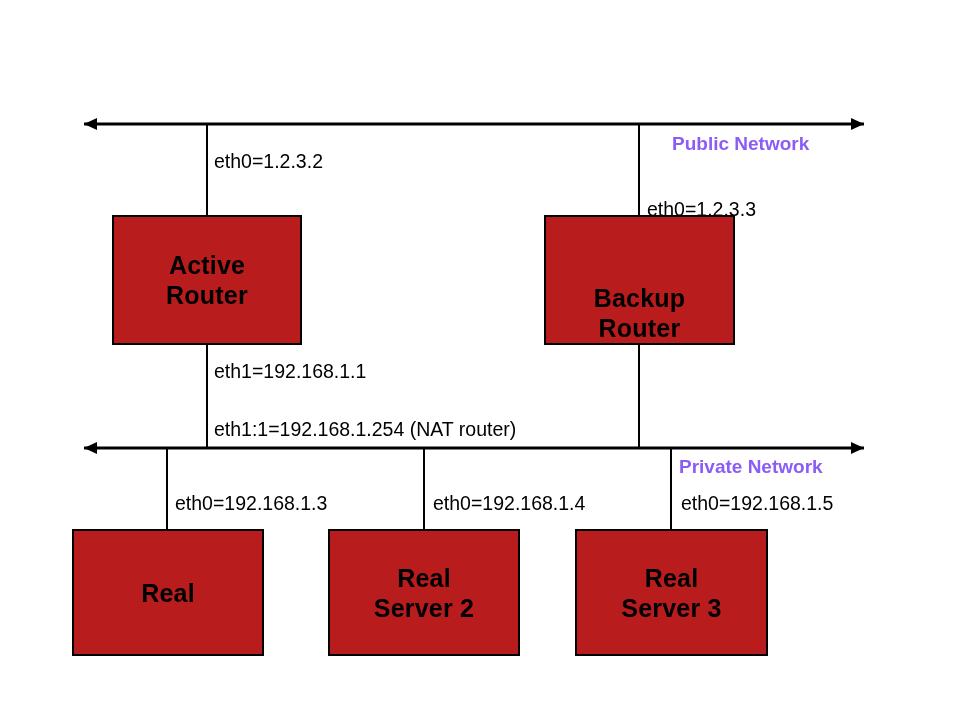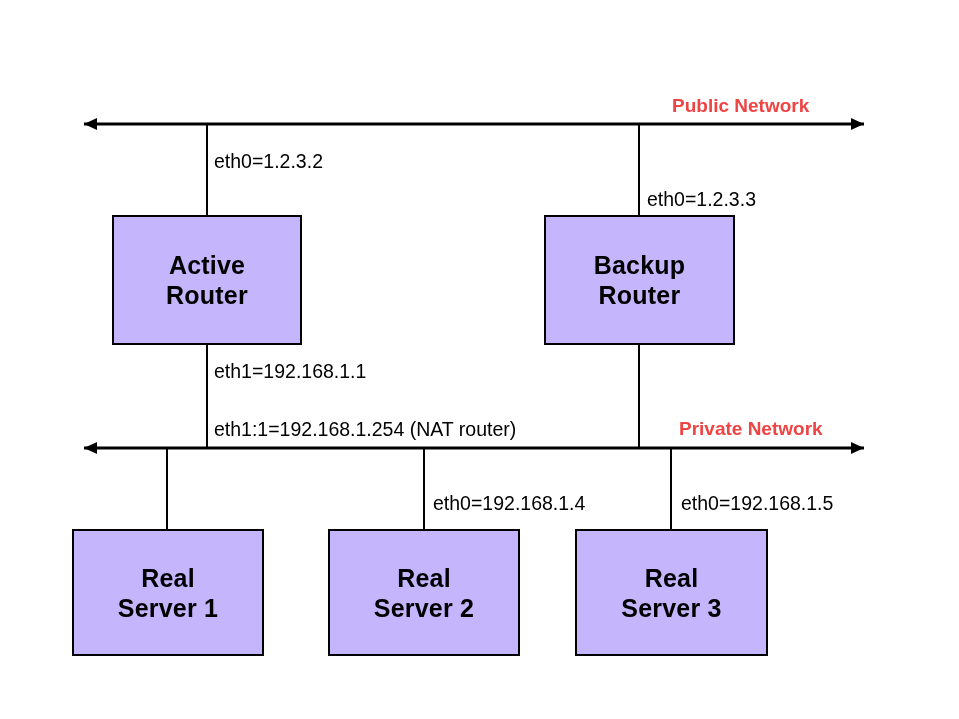--- a/index.html
+++ b/index.html
@@ -18,21 +18,21 @@
   #diagram-svg {
     position: absolute;
     left: 0;
     top: 0;
     width: 959px;
     height: 719px;
   }
   .node-box {
     position: absolute;
     box-sizing: border-box;
-    background: #c4b5fd;
+    background: #b91c1c;
     border: 2px solid #000000;
     display: flex;
     flex-direction: column;
     align-items: center;
     justify-content: center;
     font-weight: bold;
     font-size: 25px;
     line-height: 1.20;
     color: #000000;
     letter-spacing: 0.2px;
@@ -45,23 +45,24 @@
     position: absolute;
     font-size: 19.5px;
     color: #000000;
     white-space: nowrap;
     line-height: 1.0;
   }
   .net-label {
     position: absolute;
     font-size: 19px;
     font-weight: bold;
-    color: #ef4444;
+    color: #8b5cf6;
     white-space: nowrap;
     line-height: 1.0;
+    margin-top: 38px;
   }
 </style>
 </head>
 <body>
 
 <div id="diagram-root">
 
   <svg id="diagram-svg" viewBox="0 0 959 719" xmlns="http://www.w3.org/2000/svg">
     <defs>
       <marker id="arrow-right" markerWidth="14" markerHeight="12" refX="13" refY="6" orient="auto" markerUnits="userSpaceOnUse">
@@ -89,45 +90,45 @@
     <line x1="671" y1="448" x2="671" y2="530" stroke="#000000" stroke-width="2"></line>
   </svg>
 
   <div class="net-label" style="left:672px; top:96px;">Public Network</div>
 
   <div class="net-label" style="left:679px; top:419px;">Private Network</div>
 
   <div class="iface-label" style="left:214px; top:152px;text-align:center;">eth0=1.2.3.2</div>
 
 
-  <div class="iface-label" style="left:647px; top:190px;">eth0=1.2.3.3</div>
+  <div class="iface-label" style="left:647px; top:200px;">eth0=1.2.3.3</div>
 
   <div class="node-box" style="left:112px; top:215px; width:190px; height:130px;">
     <span class="line">Active</span>
     <span class="line">Router</span>
   </div>
 
-  <div class="node-box" style="left:544px; top:215px; width:191px; height:130px;">
+  <div class="node-box" style="left:544px; top:215px; width:191px; height:130px;justify-content:flex-end;">
     <span class="line">Backup</span>
     <span class="line">Router</span>
   </div>
 
   <div class="iface-label" style="left:214px; top:362px;">eth1=192.168.1.1</div>
 
   <div class="iface-label" style="left:214px; top:420px;">eth1:1=192.168.1.254 (NAT router)</div>
 
 
+  <div class="iface-label" style="left:175px; top:494px;">eth0=192.168.1.3</div>
 
   <div class="iface-label" style="left:433px; top:494px;">eth0=192.168.1.4</div>
 
   <div class="iface-label" style="left:681px; top:494px;">eth0=192.168.1.5</div>
 
   <div class="node-box" style="left:72px; top:529px; width:192px; height:127px;">
     <span class="line">Real</span>
-    <span class="line">Server 1</span>
   </div>
 
   <div class="node-box" style="left:328px; top:529px; width:192px; height:127px;">
     <span class="line">Real</span>
     <span class="line">Server 2</span>
   </div>
 
   <div class="node-box" style="left:575px; top:529px; width:193px; height:127px;">
     <span class="line">Real</span>
     <span class="line">Server 3</span>

